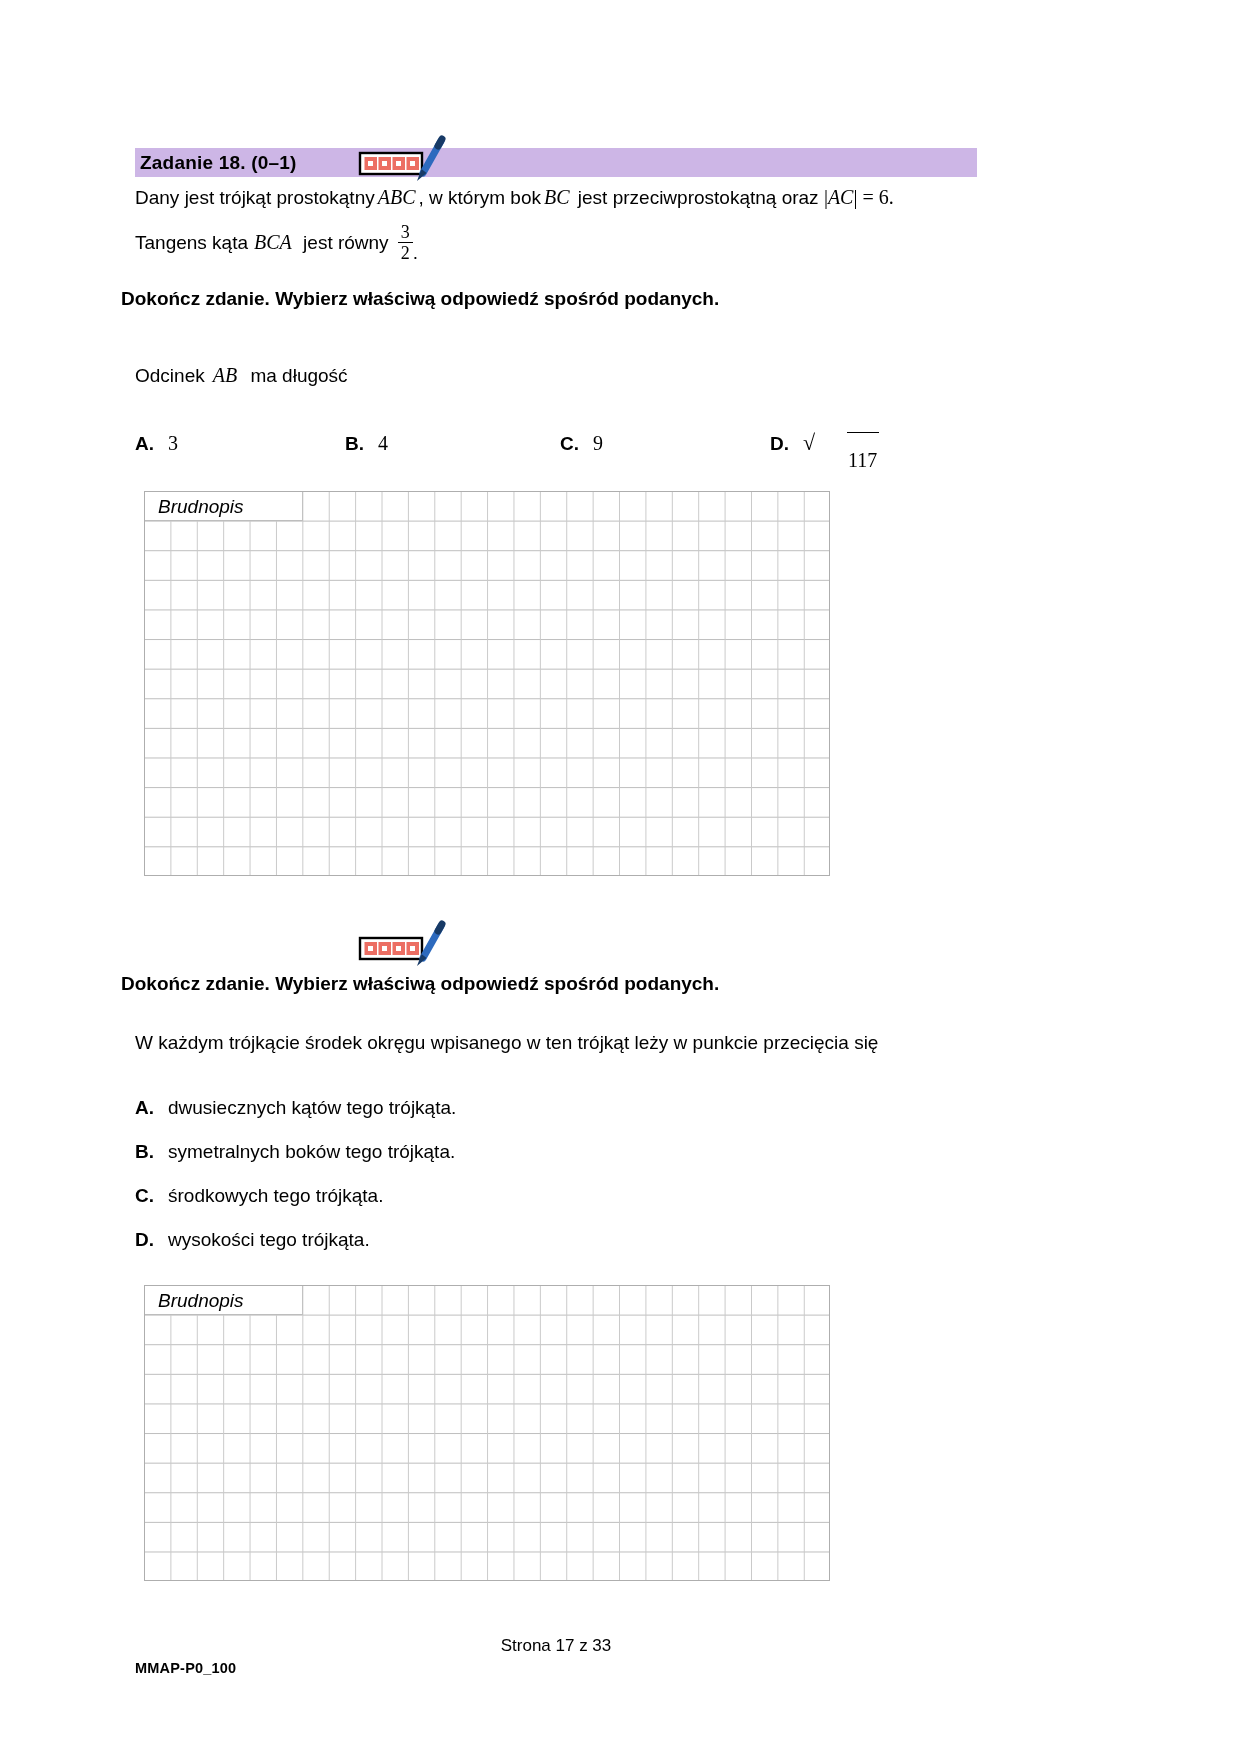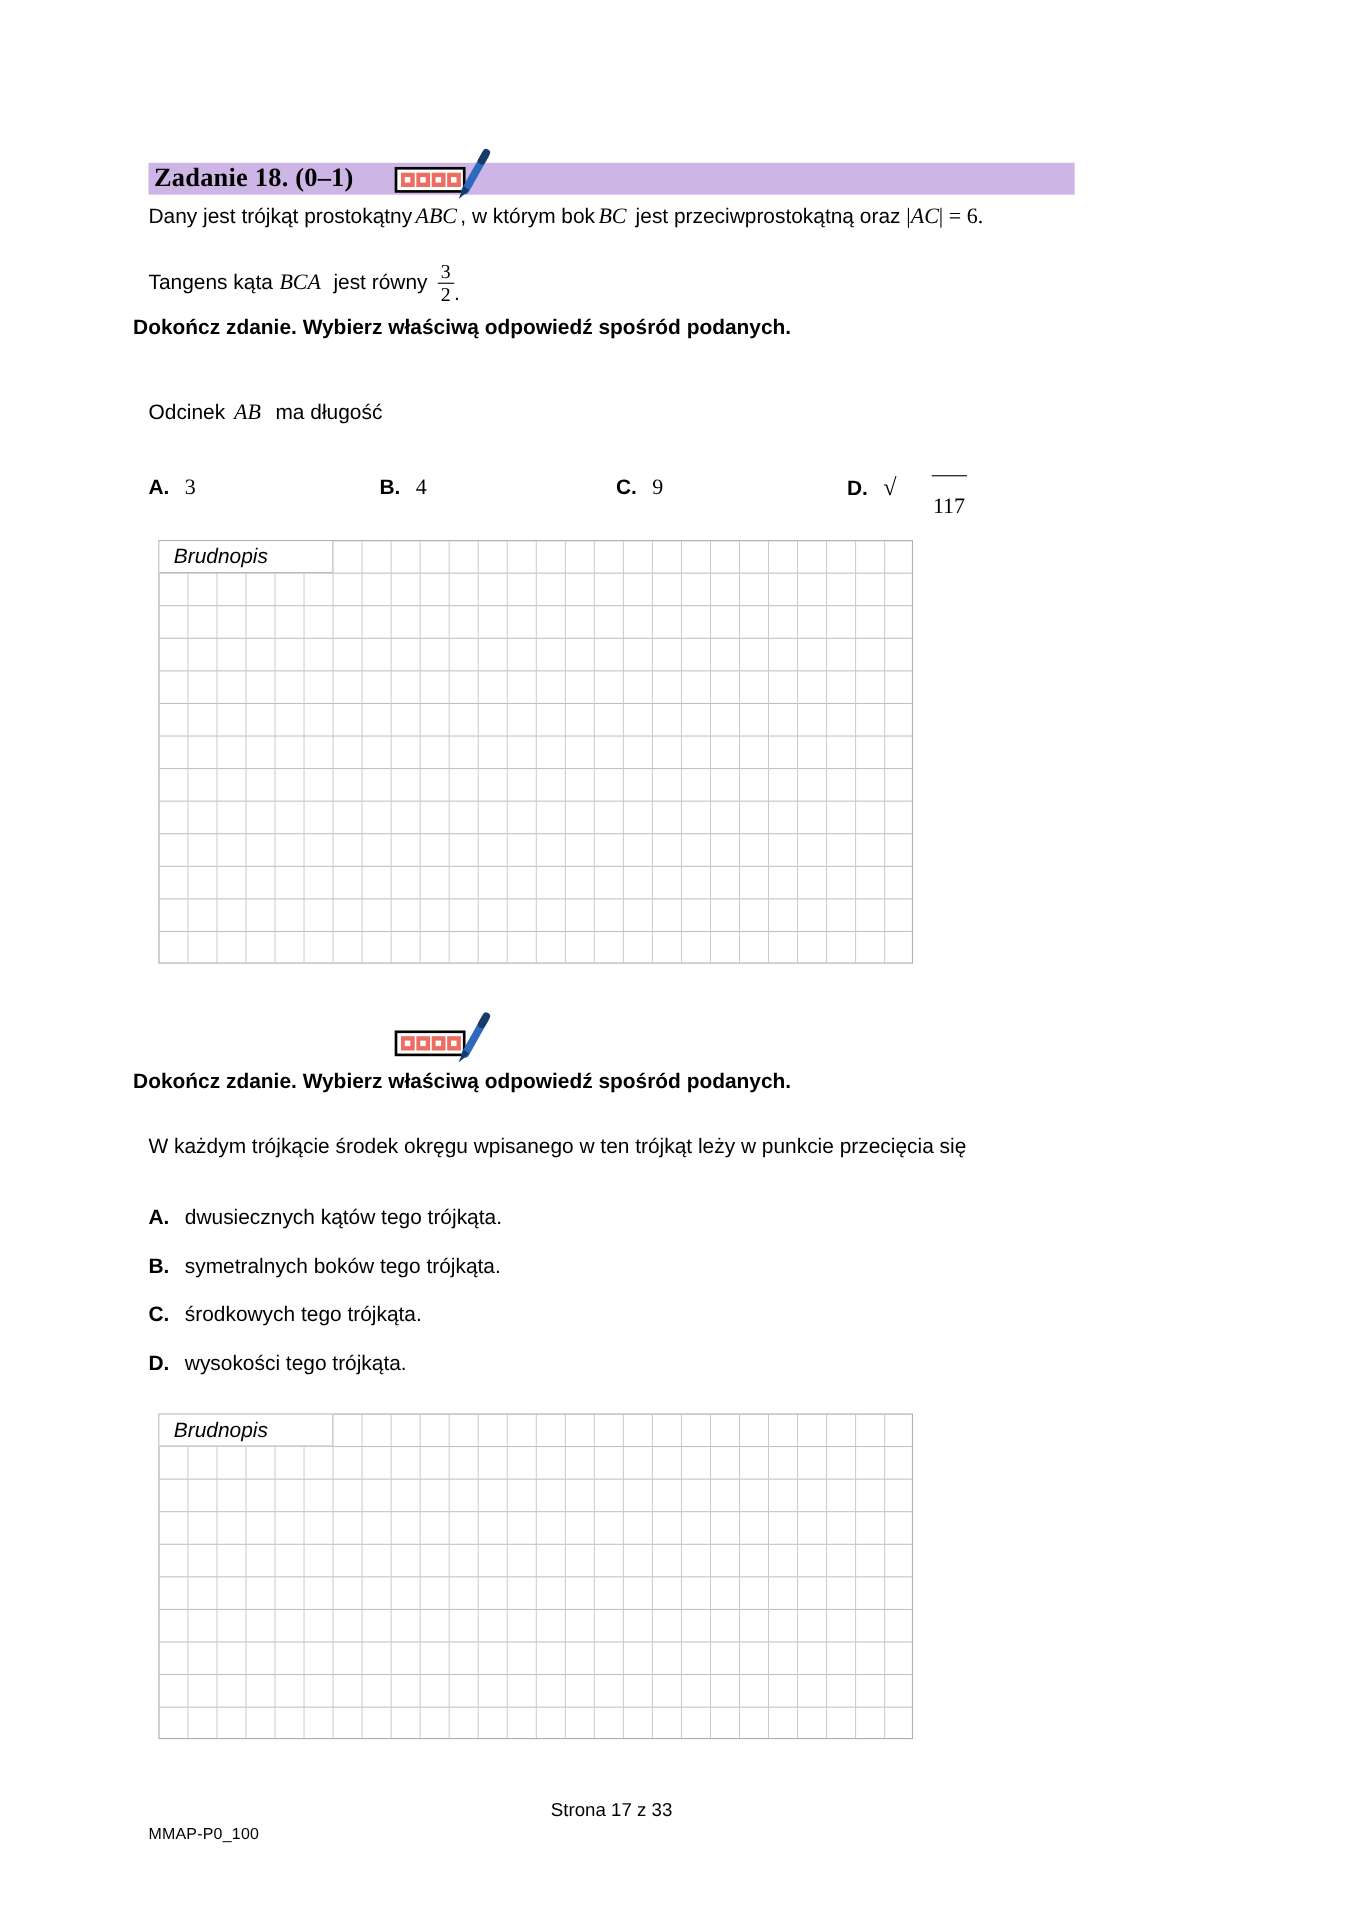--- a/index.html
+++ b/index.html
@@ -20,23 +20,22 @@
     left: 135px;
     width: 842px;
     height: 29px;
     background: #cdb6e6;
     display: flex;
     align-items: center;
     padding-left: 5px;
   }
   .task-bar .task-title {
     font-weight: bold;
-    font-size: 24px;
+    font-size: 19px;
     letter-spacing: 0.2px;
-    font-family: Liberation Serif, serif;
   }
   .task-icon { overflow: visible; }
 
   
   .para {
     left: 135px;
     width: 842px;
     font-size: 19px;
     line-height: 23px;
     white-space: pre-wrap;
@@ -55,21 +54,20 @@
     padding: 0 3px;
   }
   .math-rm {
     font-family: "Liberation Serif", serif;
     font-size: 20px;
   }
   .flex-line {
     display: flex;
     align-items: center;
     white-space: pre-wrap;
-    margin-top: 15px;
   }
   .frac {
     display: inline-flex;
     flex-direction: column;
     align-items: center;
     font-family: "Liberation Serif", serif;
     font-size: 18px;
     line-height: 20px;
     margin-left: 9px;
     vertical-align: middle;
@@ -145,21 +143,21 @@
   
   .footer-page {
     left: 135px;
     width: 842px;
     text-align: center;
     font-size: 17px;
   }
   .footer-code {
     left: 135px;
     font-size: 14.5px;
-    font-weight: normal;
+    font-weight: bold;
     letter-spacing: 0.2px;
     text-align: center;
   }
 </style>
 </head>
 <body>
 
 <div class="page">
 
   <div class="abs task-bar" style="top:148px;">

